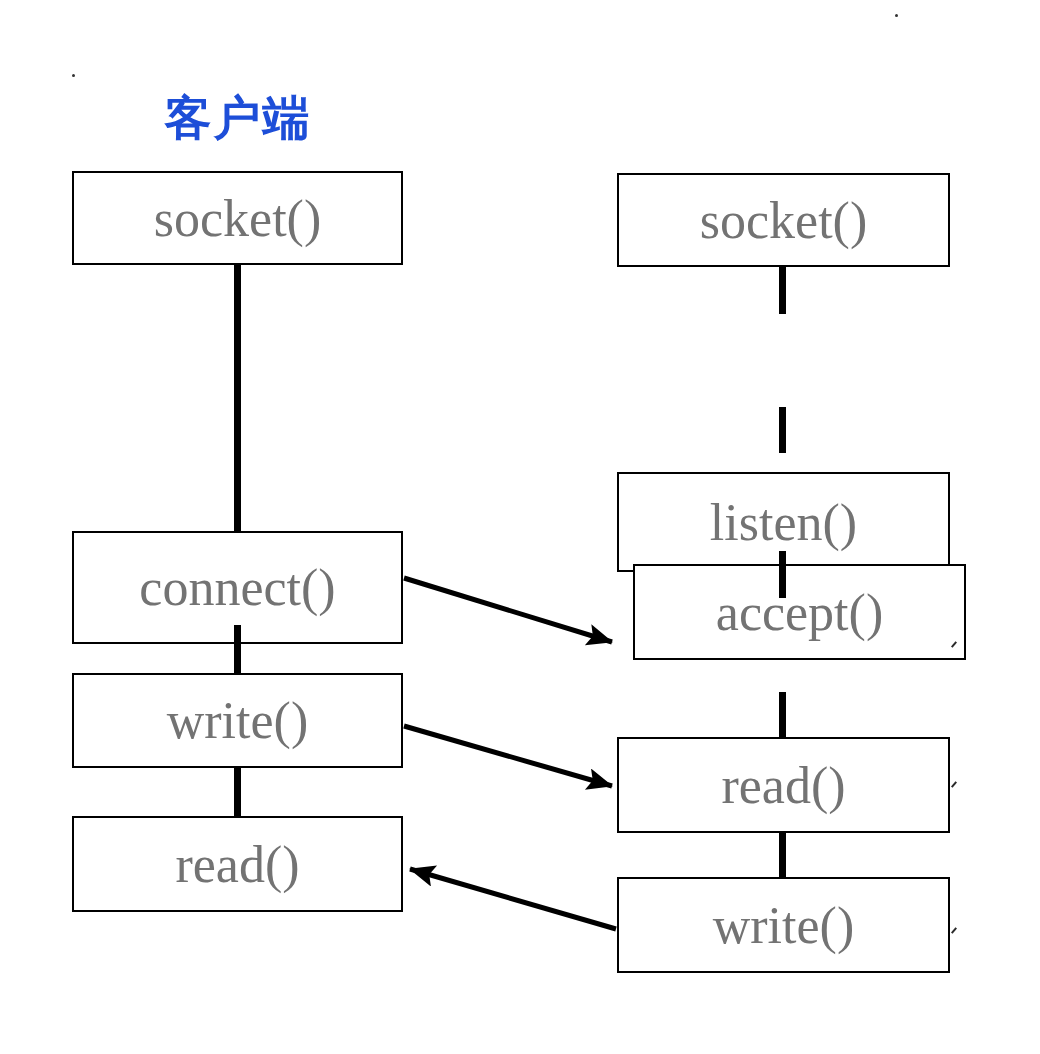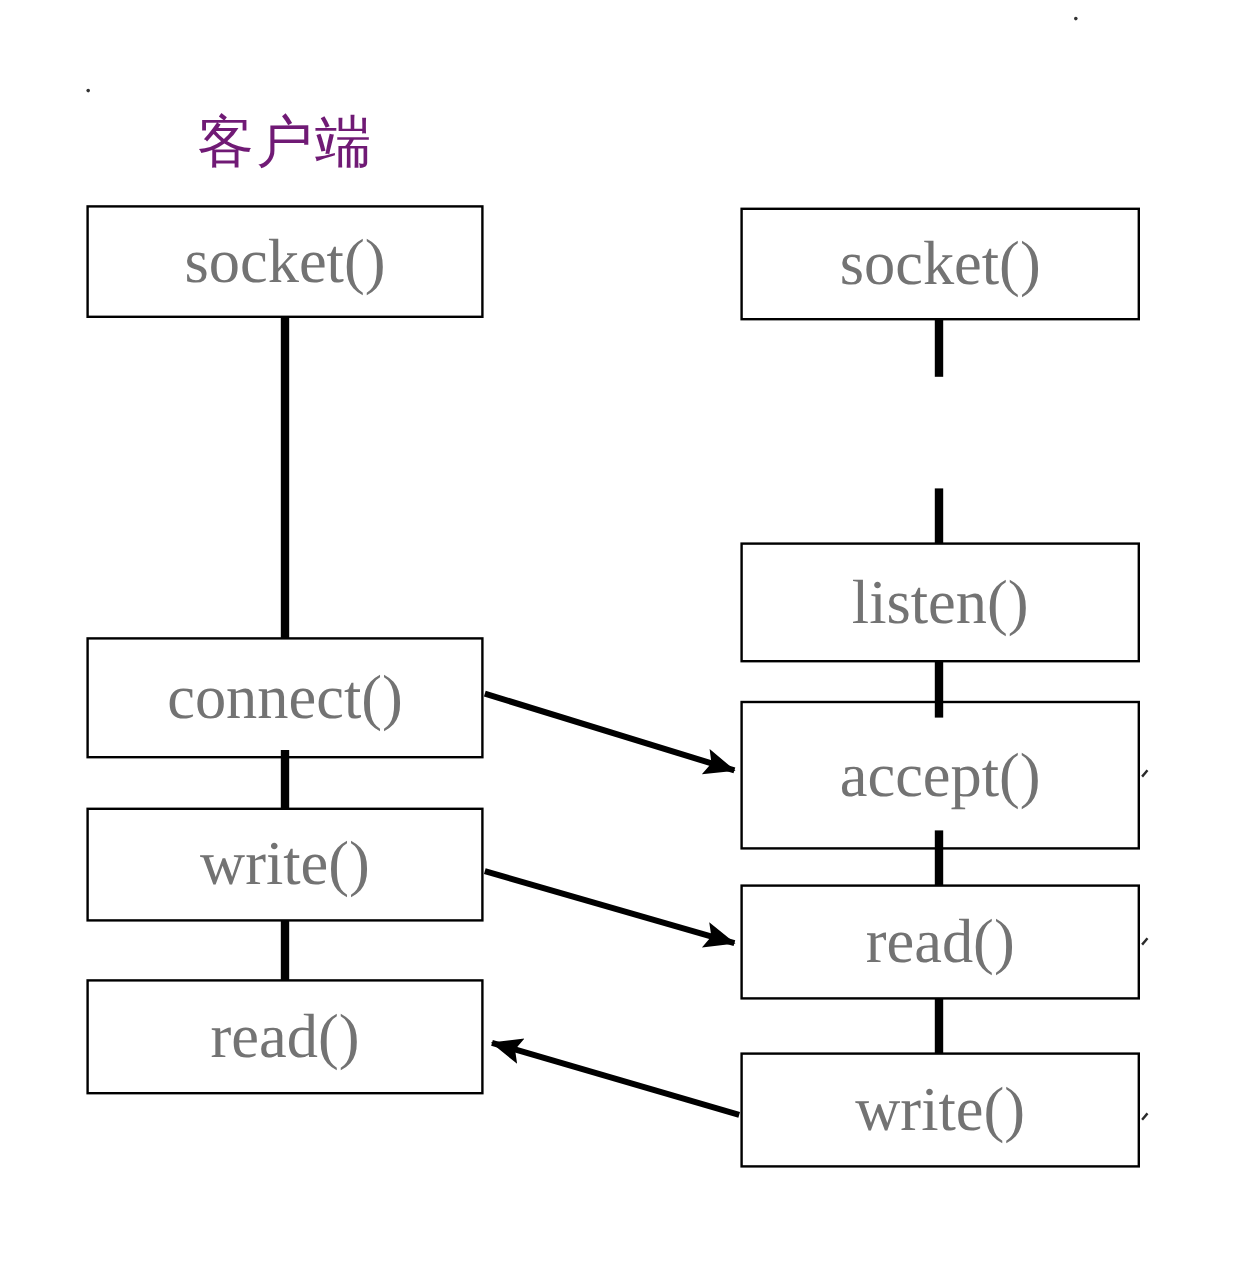--- a/index.html
+++ b/index.html
@@ -15,24 +15,24 @@
     background: #ffffff;
     overflow: hidden;
   }
   .col-title {
     position: absolute;
     height: 56px;
     display: flex;
     align-items: center;
     justify-content: center;
     font-family: "Liberation Sans", "DejaVu Sans", sans-serif;
-    font-weight: 400;
+    font-weight: 700;
     font-size: 47px;
     letter-spacing: 2px;
-    color: #701a75;
+    color: #1d4ed8;
     white-space: nowrap;
   }
   .box {
     position: absolute;
     box-sizing: border-box;
     border: 2px solid #000000;
     background: #ffffff;
     display: flex;
     align-items: center;
     justify-content: center;
@@ -71,37 +71,37 @@
 </head>
 <body>
 
 <div class="canvas">
 
   <div class="col-title" style="left: 120px; top: 90px; width: 236px;">客户端</div>
 
   <div class="box client-box" style="top: 171px; height: 94px;">
     <span>socket()</span>
   </div>
-  <div class="box client-box" style="top: 531px; height: 101px;">
+  <div class="box client-box" style="top: 531px; height: 113px;">
     <span>connect()</span>
   </div>
   <div class="box client-box" style="top: 673px; height: 95px;">
     <span>write()</span>
   </div>
   <div class="box client-box" style="top: 816px; height: 96px;">
     <span>read()</span>
   </div>
 
   <div class="box server-box" style="top: 173px; height: 94px;">
     <span>socket()</span>
   </div>
-  <div class="box server-box" style="top: 452px; height: 100px; align-items: center;">
+  <div class="box server-box" style="top: 472px; height: 100px; align-items: center;">
     <span>listen()</span>
   </div>
-  <div class="box server-box" style="top: 584px; height: 124px;">
+  <div class="box server-box" style="top: 564px; height: 96px; margin-left: 16px;">
     <span>accept()</span>
   </div>
   <div class="box server-box" style="top: 737px; height: 96px;">
     <span>read()</span>
   </div>
   <div class="box server-box" style="top: 877px; height: 96px;">
     <span>write()</span>
   </div>
 
   <div class="vline client-line" style="top: 264px; height: 268px;"></div>

